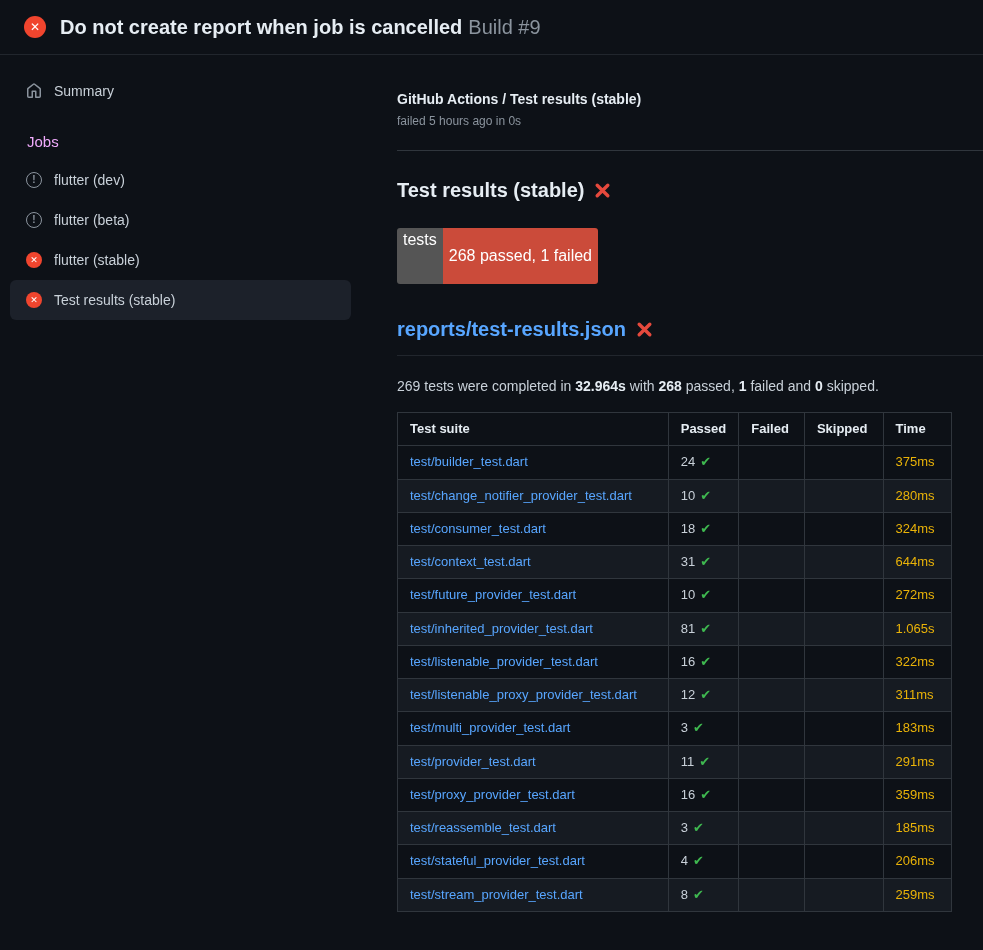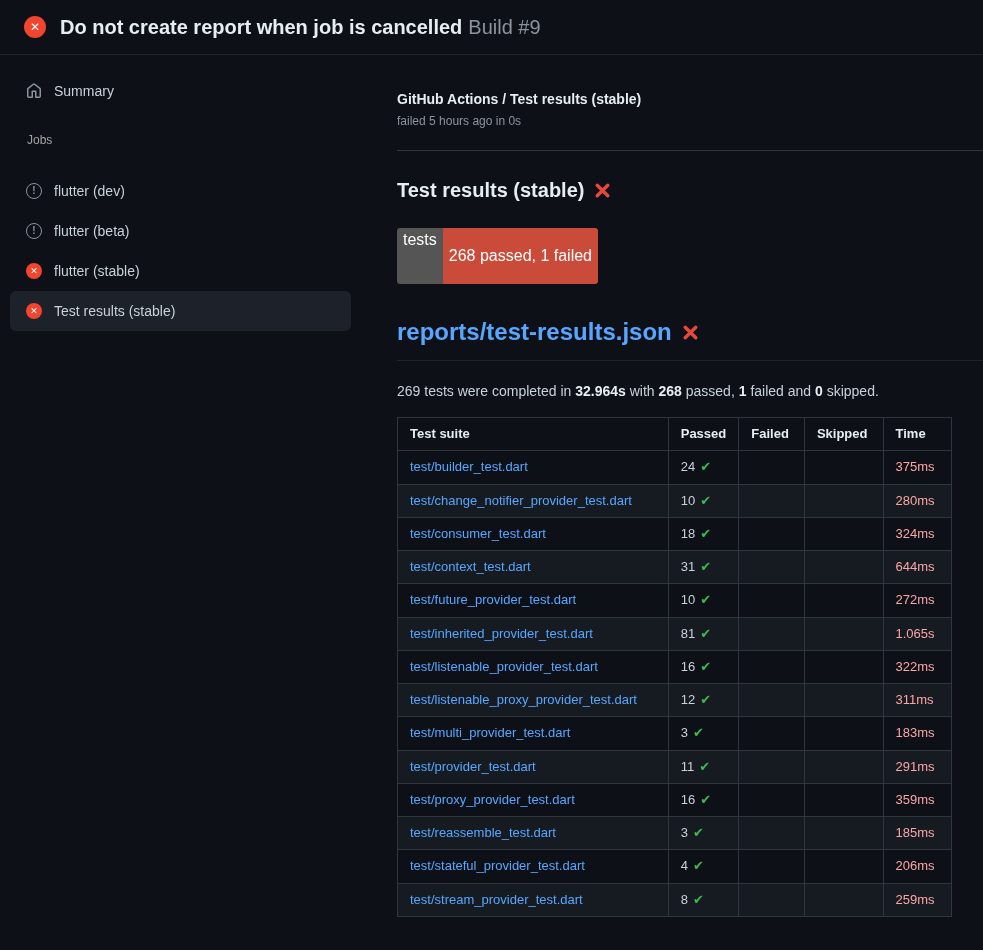--- a/index.html
+++ b/index.html
@@ -62,23 +62,23 @@
     gap: 12px;
     height: 40px;
     padding: 0 16px;
     border-radius: 6px;
     cursor: pointer;
     color: #c9d1d9;
     font-size: 14px;
   }
   .sidebar-item.selected { background: #1c212a; }
   .jobs-label {
-    color: #a3a3a3;
-    font-size: 12px;
-    margin: 22px 0 24px 17px;
+    color: #f0abfc;
+    font-size: 15px;
+    margin: 22px 0 10px 17px;
   }
   .status-icon {
     width: 16px; height: 16px;
     border-radius: 50%;
     display: inline-flex;
     align-items: center;
     justify-content: center;
     flex-shrink: 0;
     font-size: 9px;
     font-weight: 700;
@@ -129,21 +129,21 @@
   }
   .report-heading-wrap {
     border-bottom: 1px solid #21262d;
     padding-bottom: 14px;
     margin-top: 34px;
   }
   .report-heading {
     display: inline-flex;
     align-items: center;
     gap: 10px;
-    font-size: 24px;
+    font-size: 20px;
     font-weight: 700;
     color: #58a6ff;
     margin: 0;
     cursor: pointer;
   }
   .summary-line { font-size: 14px; color: #c9d1d9; margin: 22px 0 18px 0; }
   .summary-line b { color: #e6edf3; }
 
   
   table.results {
@@ -165,21 +165,21 @@
   .col-suite { width: 273px; }
   .col-passed { width: 68px; }
   .col-failed { width: 66px; }
   .col-skipped { width: 79px; }
   .col-time { width: 69px; }
   th.num-col, td.num-cell { text-align: left; }
   td.suite-cell { padding-left: 16px; }
   td .mark { margin-left: 5px; font-weight: 700; }
   td .mark.check { color: #3fb950; }
   td .mark.cross { color: #f85149; }
-  td.time-cell { color: #fca5a5; }
+  td.time-cell { color: #eab308; }
 </style>
 </head>
 <body>
 
 <header class="page-header">
   <span class="circle-x">✕</span>
   <h1 class="page-title"><span>Do not create report when job is cancelled</span><span class="build-number">Build #9</span></h1>
 </header>
 
 <div class="layout">

